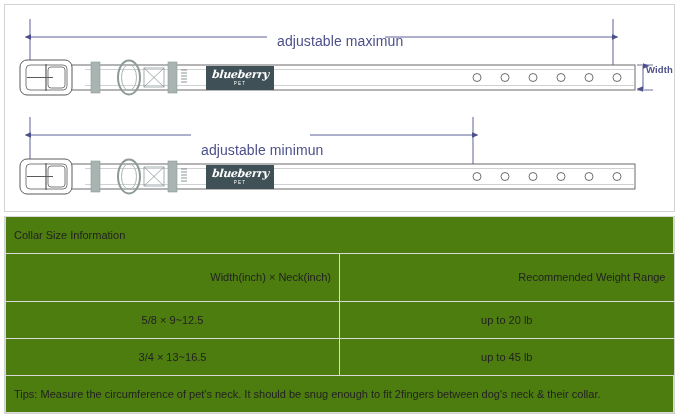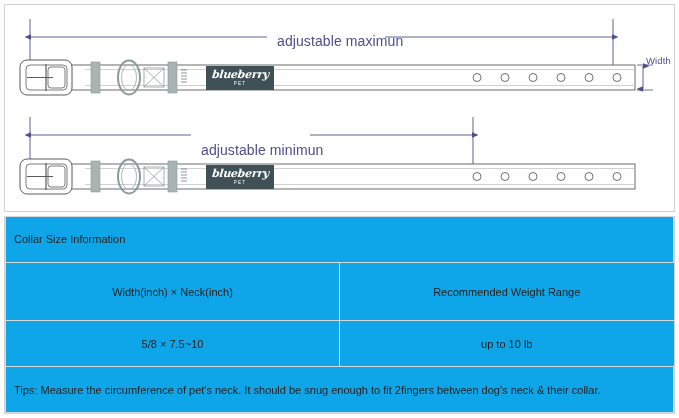--- a/index.html
+++ b/index.html
@@ -42,21 +42,21 @@
   .dim-label {
     position: absolute;
     font-size: 14px;
     color: #4c4f8a;
     font-family: "Liberation Sans", sans-serif;
     white-space: nowrap;
     letter-spacing: 0.1px;
   }
   #label-max { left: 272px; top: 28px; }
   #label-min { left: 196px; top: 125px; margin-top: 12px; }
-  #label-width { left: 641px; top: 50px; font-size: 9.5px; }
+  #label-width { left: 641px; top: 59px; font-size: 9.5px; font-weight: bold; }
 
   
   .logo-patch {
     position: absolute;
     background: #3f5157;
     display: flex;
     flex-direction: column;
     align-items: center;
     justify-content: center;
     overflow: hidden;
@@ -85,21 +85,21 @@
   
   #table-panel {
     position: absolute;
     left: 4px;
     top: 216px;
     width: 671px;
     height: 198px;
     border: 1px solid #d2d2d2;
     border-top: none;
     box-sizing: border-box;
-    background: #0ea5e9;
+    background: #4d7c0f;
   }
   table.size-table {
     width: 100%;
     height: 100%;
     border-collapse: collapse;
     table-layout: fixed;
   }
   table.size-table td {
     border: 1px solid #d9d9d9;
     font-size: 11px;
@@ -109,21 +109,21 @@
   }
   td.title-cell {
     border-left: none;
     border-right: none;
     border-top: none;
     text-align: left;
     font-size: 11.5px;
     height: 28px;
   }
   td.head-cell {
-    text-align: center;
+    text-align: right;
     height: 36px;
     font-size: 11.5px;
     border-left: none;
   }
   td.head-cell.right { border-right: none; }
   td.data-cell {
     text-align: center;
     height: 28px;
     border-left: none;
   }
@@ -278,22 +278,26 @@
     <table class="size-table">
       <tbody>
         <tr>
           <td class="title-cell" colspan="2">Collar Size Information</td>
         </tr>
         <tr>
           <td class="head-cell">Width(inch)  ×  Neck(inch)</td>
           <td class="head-cell right">Recommended Weight Range</td>
         </tr>
         <tr>
-          <td class="data-cell">5/8 × 7.5~10</td>
-          <td class="data-cell right">up to 10 lb</td>
+          <td class="data-cell">5/8 × 9~12.5</td>
+          <td class="data-cell right">up to 20 lb</td>
+        </tr>
+        <tr>
+          <td class="data-cell">3/4 × 13~16.5</td>
+          <td class="data-cell right">up to 45 lb</td>
         </tr>
         <tr>
           <td class="tips-cell" colspan="2">Tips: Measure the circumference of pet's neck. It should be snug enough to fit 2fingers between dog's neck &amp; their collar.</td>
         </tr>
       </tbody>
     </table>
   </div>
 
 </div>
 

